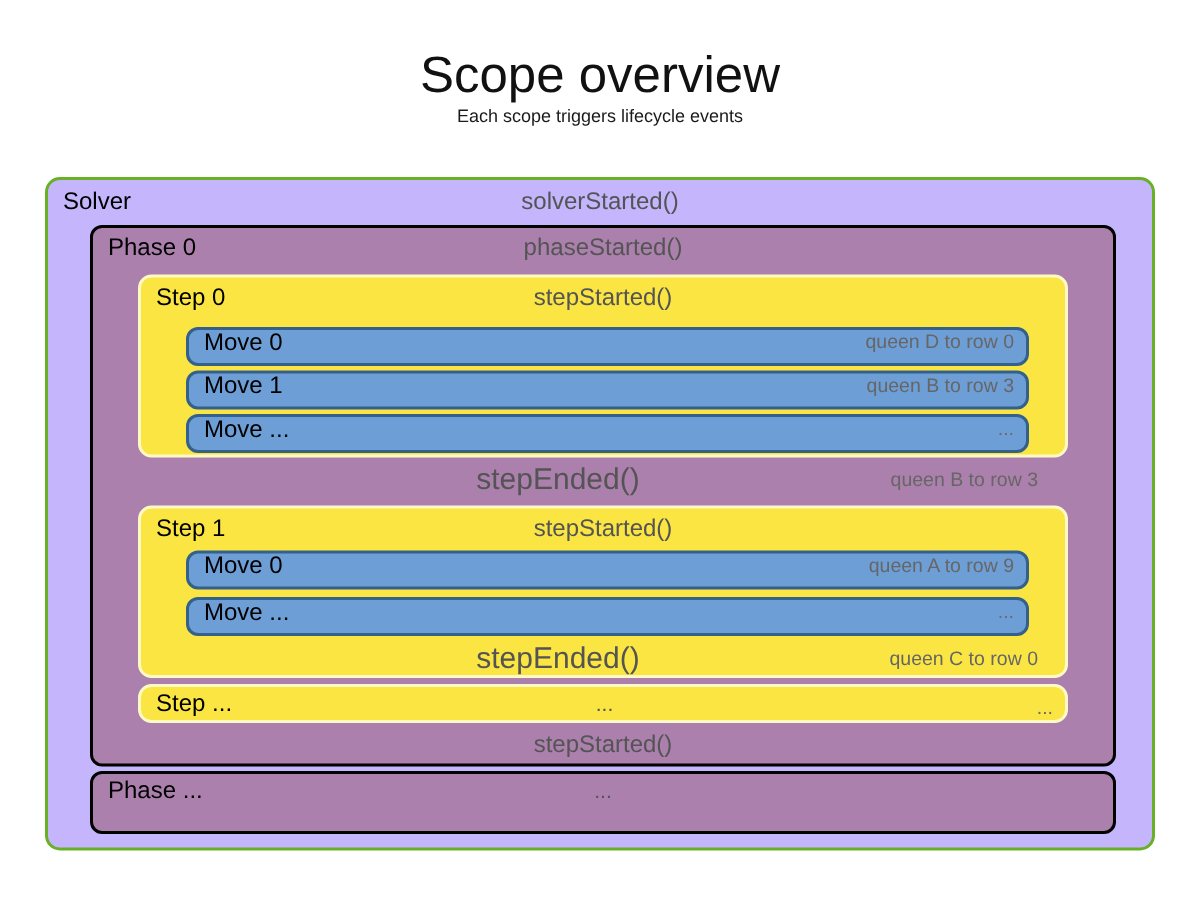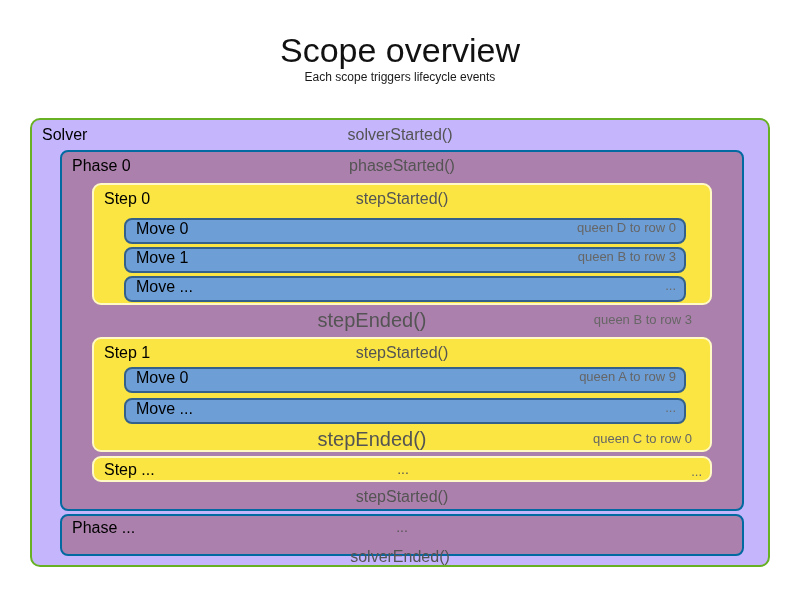--- a/index.html
+++ b/index.html
@@ -12,21 +12,21 @@
   .title {
     position:absolute; top:31px; left:0; width:800px; text-align:center;
     font-size:34px; color:#111; font-weight:400;
   }
   .subtitle {
     position:absolute; top:70px; left:0; width:800px; text-align:center;
     font-size:12px; color:#1a1a1a;
   }
 
   .solver { background:#c4b5fd; border:2px solid #68b125; border-radius:10px; }
-  .phase  { background:#ac80ac; border:2px solid #0369a1; border-radius:8px; }
+  .phase  { background:#ac80ac; border:2px solid #000000; border-radius:8px; }
   .step   { background:#fae542; border:2px solid #fff9c5; border-radius:9px; }
   .move   {
     background:#6d9ed6; border:2px solid #33618c; border-radius:8px;
     display:flex; justify-content:space-between; 
     padding:0 8px 0 10px;
   }
 
   .rowline { position:absolute; height:19px; }
   .name { position:absolute; left:0; top:0; font-size:16px; color:#000; white-space:nowrap; }
   .life { position:absolute; left:0; right:0; top:0; text-align:center; font-size:16px; color:#545454; white-space:nowrap; }
@@ -117,18 +117,15 @@
       </div>
     </div>
 
     <div class="box phase" style="left:28px; top:394px; width:684px; height:42px;">
       <div class="rowline" style="left:10px; right:10px; top:3px;">
         <span class="name">Phase ...</span>
         <span class="life" style="font-size:14px;">...</span>
       </div>
     </div>
 
-    <div class="rowline" style="left:10px; right:10px; top:428px;">
-      <span class="life">solverEnded()</span>
-    </div>
   </div>
 
 </div>
 
 </body></html>

